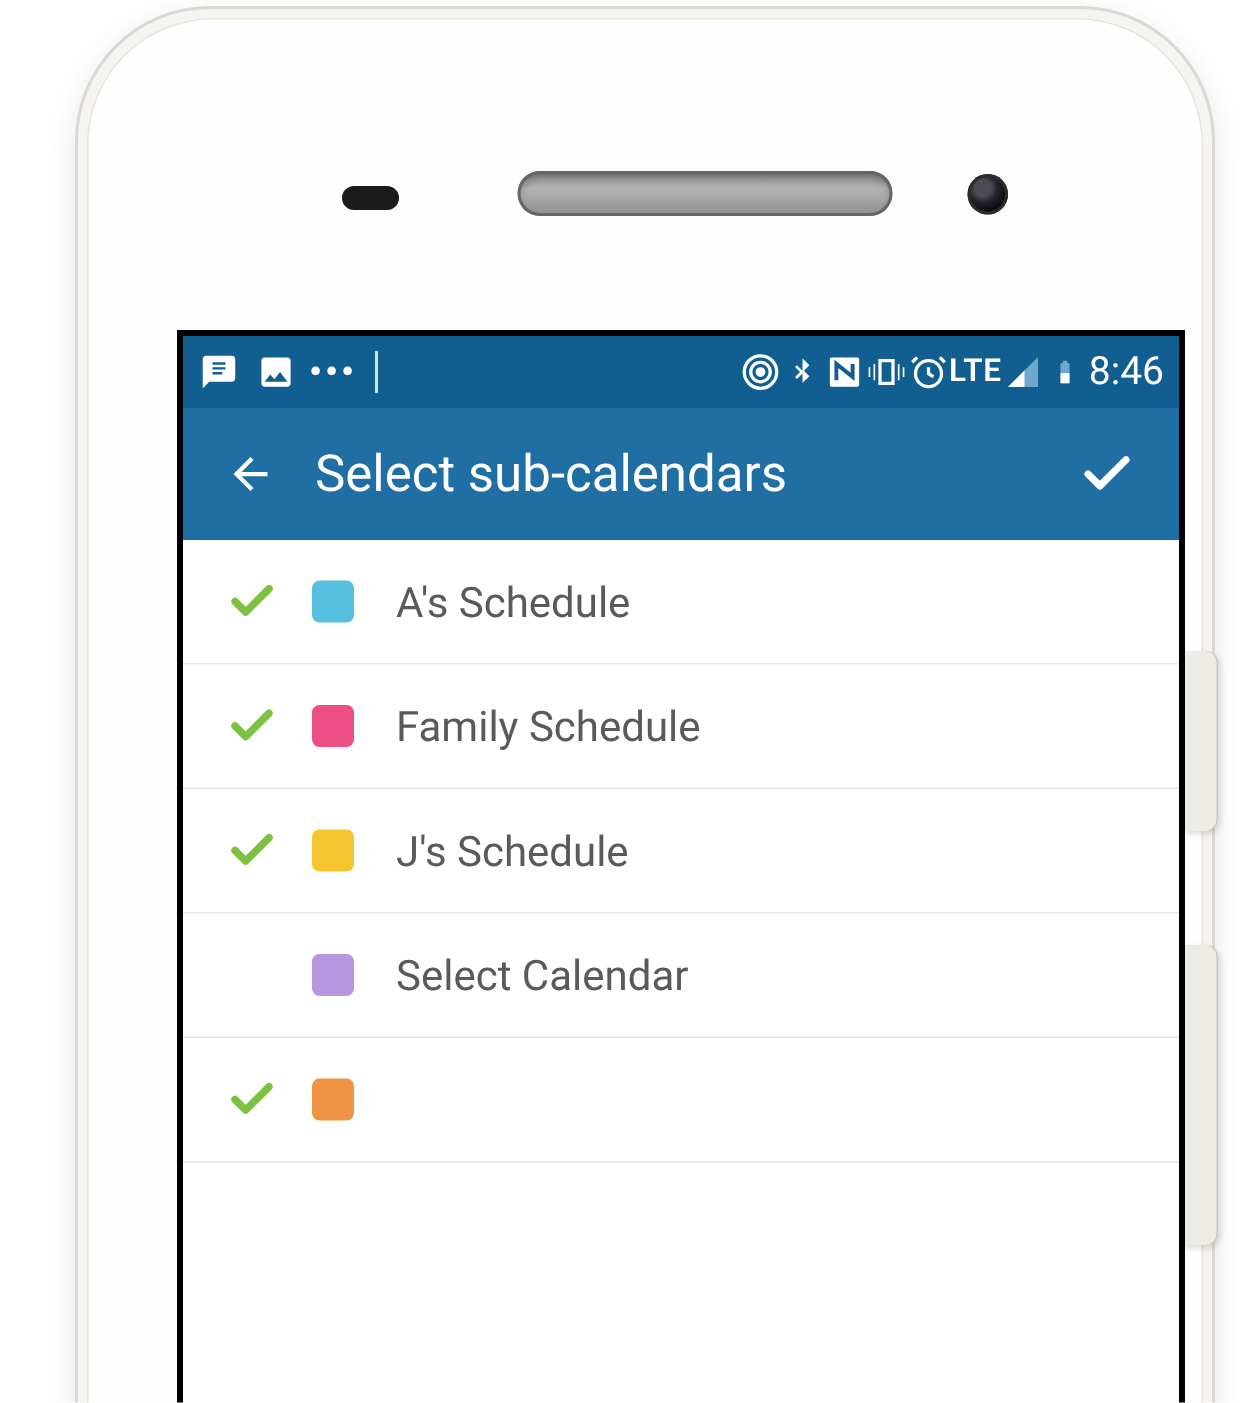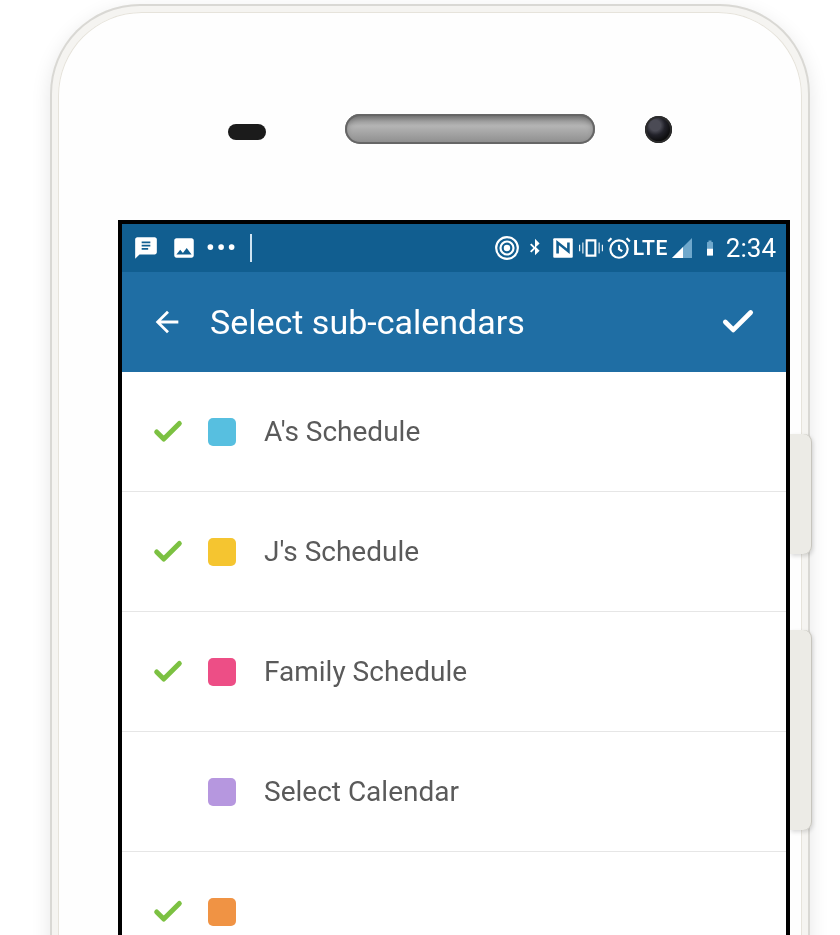--- a/index.html
+++ b/index.html
@@ -56,28 +56,28 @@
   
   .statusbar { height: 48px; background: #115e90; color: #fff; display: flex; align-items: center; padding: 0 10px; font-size: 24px; }
   .sb-left { display: flex; align-items: center; gap: 10px; }
   .sb-right { margin-left: auto; display: flex; align-items: center; gap: 0; }
   .sb-ico { width: 28px; height: 28px; display: flex; align-items: center; justify-content: center; }
   .sb-sep { width: 2px; height: 28px; background: #cfe4f2; margin-left: 4px; }
   .sb-lte { font-weight: 600; font-size: 21px; letter-spacing: .5px; }
   .sb-time { font-size: 26px; font-weight: 400; margin-left: 2px; }
 
   
-  .appbar { height: 100px; background: #1f6ea4; color: #fff; display: flex; align-items: center; padding: 0 26px; }
+  .appbar { height: 88px; background: #1f6ea4; color: #fff; display: flex; align-items: center; padding: 0 26px; }
   .appbar .back { width: 38px; height: 38px; display:flex; align-items:center; justify-content:center; cursor:pointer; }
   .appbar .title { font-size: 34px; margin-left: 24px; font-weight: 400; }
   .appbar .confirm { margin-left: auto; width: 44px; height: 44px; display:flex; align-items:center; justify-content:center; cursor:pointer; }
 
   
   .list { }
-  .row { height: 120px; display: flex; align-items: center; padding: 0 26px; border-bottom: 1px solid #e6e6e6; cursor: pointer; }
+  .row { height: 83px; display: flex; align-items: center; padding: 0 26px; border-bottom: 1px solid #e6e6e6; cursor: pointer; }
   .row .check { width: 40px; display:flex; align-items:center; justify-content:center; }
   .row .swatch { width: 28px; height: 28px; border-radius: 5px; margin: 0 28px 0 20px; }
   .row .label { font-size: 28px; color: #5a5a5a; }
 
 </style>
 </head>
 <body>
 
 <div class="stage">
   <div class="phone">
@@ -141,21 +141,21 @@
                 <path d="M2 22L22 2v20H2z" fill="#6fa8cc"></path>
                 <path d="M2 22L13 11v11H2z" fill="#fff"></path>
               </svg>
           </span>
           <span class="sb-ico">
             <svg viewBox="0 0 24 24" width="18" height="28">
                 <path d="M15 4h-1V2h-4v2H9C8 4 8 5 8 5v16c0 1 1 1 1 1h6c1 0 1-1 1-1V5c0-1-1-1-1-1z" fill="#6fa8cc"></path>
                 <rect x="8" y="13" width="8" height="9" fill="#fff"></rect>
               </svg>
           </span>
-          <span class="sb-time">2:34</span>
+          <span class="sb-time">8:46</span>
         </div>
       </div>
 
       <div class="appbar">
         <div class="back">
           <svg viewBox="0 0 24 24" width="34" height="34" fill="#fff">
               <path d="M20 11H7.8l5.6-5.6L12 4l-8 8 8 8 1.4-1.4L7.8 13H20v-2z"></path>
             </svg>
         </div>
         <div class="title">Select sub-calendars</div>
@@ -175,31 +175,31 @@
           </span>
           <span class="swatch" style="background: rgb(87, 191, 224);"></span>
           <span class="label">A's Schedule</span>
         </div>
         <div class="row">
           <span class="check">
             <svg class="checkmark" viewBox="0 0 24 24" width="34" height="34" fill="none" stroke="#7cc142" stroke-width="3.5" stroke-linecap="round" stroke-linejoin="round" style="visibility: visible;">
                 <path d="M4 12l5 5L20 6"></path>
               </svg>
           </span>
+          <span class="swatch" style="background: rgb(237, 78, 134);"></span>
+          <span class="label">Family Schedule</span>
+        </div>
+        <div class="row">
+          <span class="check">
+            <svg class="checkmark" viewBox="0 0 24 24" width="34" height="34" fill="none" stroke="#7cc142" stroke-width="3.5" stroke-linecap="round" stroke-linejoin="round" style="visibility: visible;">
+                <path d="M4 12l5 5L20 6"></path>
+              </svg>
+          </span>
           <span class="swatch" style="background: rgb(245, 197, 48);"></span>
           <span class="label">J's Schedule</span>
-        </div>
-        <div class="row">
-          <span class="check">
-            <svg class="checkmark" viewBox="0 0 24 24" width="34" height="34" fill="none" stroke="#7cc142" stroke-width="3.5" stroke-linecap="round" stroke-linejoin="round" style="visibility: visible;">
-                <path d="M4 12l5 5L20 6"></path>
-              </svg>
-          </span>
-          <span class="swatch" style="background: rgb(237, 78, 134);"></span>
-          <span class="label">Family Schedule</span>
         </div>
         <div class="row">
           <span class="check">
             <svg class="checkmark" viewBox="0 0 24 24" width="34" height="34" fill="none" stroke="#7cc142" stroke-width="3.5" stroke-linecap="round" stroke-linejoin="round" style="visibility: hidden;">
                 <path d="M4 12l5 5L20 6"></path>
               </svg>
           </span>
           <span class="swatch" style="background: rgb(182, 151, 223);"></span>
           <span class="label">Select Calendar</span>
         </div>

